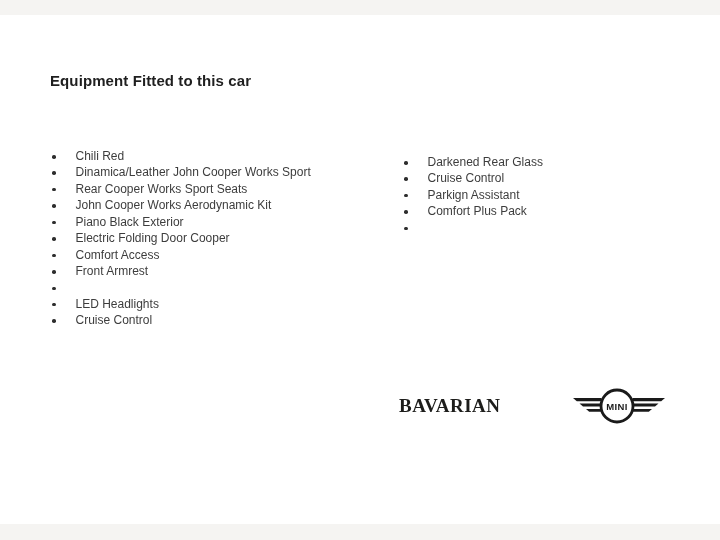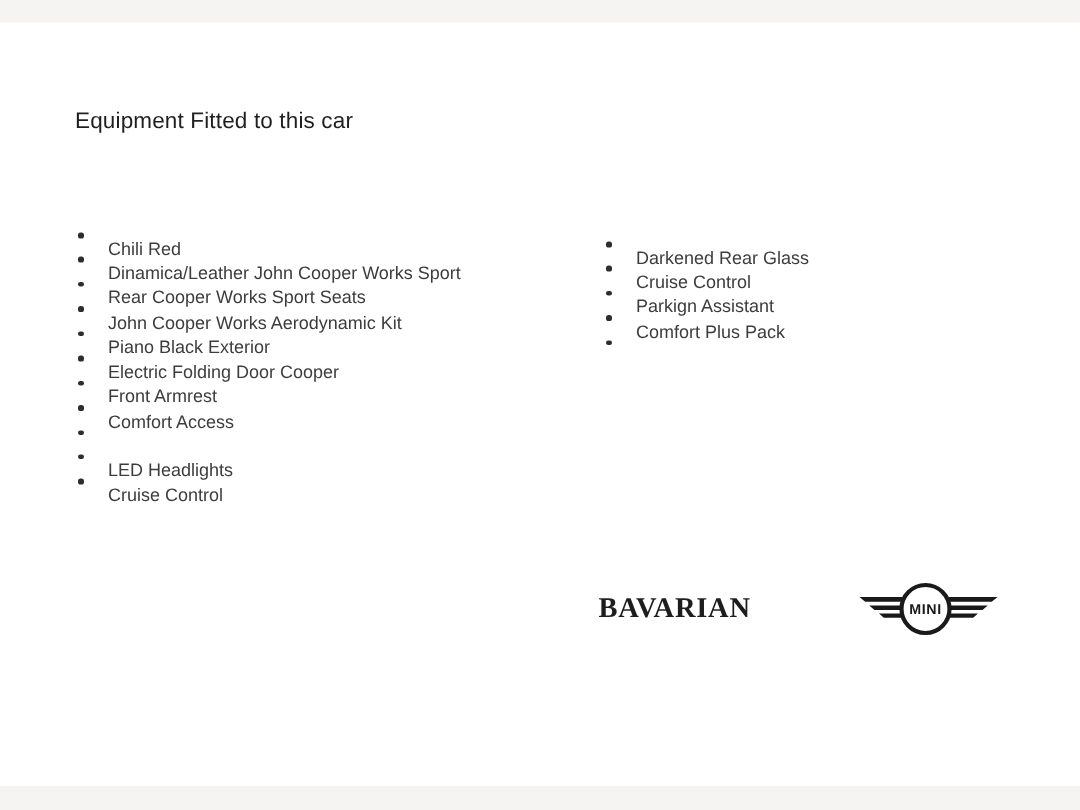--- a/index.html
+++ b/index.html
@@ -7,29 +7,29 @@
     width:720px;height:540px;position:relative;overflow:hidden;
     background:#ffffff;
     font-family:"Liberation Sans", sans-serif;
   }
   .band{position:absolute;left:0;width:720px;background:#f5f4f2;}
   .band-top{top:0;height:15px;}
   .band-bottom{top:524px;height:16px;}
 
   .page-title{
     position:absolute;left:50px;top:71px;margin:0;
-    font-size:15px;font-weight:400;color:#1f1f1f;line-height:19px;
+    font-size:15px;font-weight:700;color:#1f1f1f;line-height:19px;
     letter-spacing:0.1px;
   }
 
   ul.equip{list-style:none;margin:0;padding:0;position:absolute;}
   ul.equip-left{left:52px;top:149px;width:330px;}
   ul.equip-right{left:404px;top:155px;width:280px;}
   ul.equip li{
-    display:flex;align-items:flex-start;height:16.45px;flex-direction:column;
+    display:flex;align-items:flex-start;height:16.45px;
   }
   .dot{
     flex:0 0 auto;width:3.5px;height:3.5px;border-radius:50%;
     background:#2d2d2d;margin-top:6px;
   }
   .txt{
     margin-left:20px;font-size:12px;line-height:15px;color:#3d3d3d;
     white-space:nowrap;
   }
 
@@ -76,25 +76,25 @@
   <li>
       <span class="dot"></span>
       <span class="txt">Piano Black Exterior</span>
     </li>
   <li>
       <span class="dot"></span>
       <span class="txt">Electric Folding Door Cooper</span>
     </li>
   <li>
       <span class="dot"></span>
-      <span class="txt">Front Armrest</span>
+      <span class="txt">Comfort Access</span>
     </li>
   <li>
       <span class="dot"></span>
-      <span class="txt">Comfort Access</span>
+      <span class="txt">Front Armrest</span>
     </li>
   <li>
       <span class="dot"></span>
     </li>
   <li>
       <span class="dot"></span>
       <span class="txt">LED Headlights</span>
     </li>
   <li>
       <span class="dot"></span>

